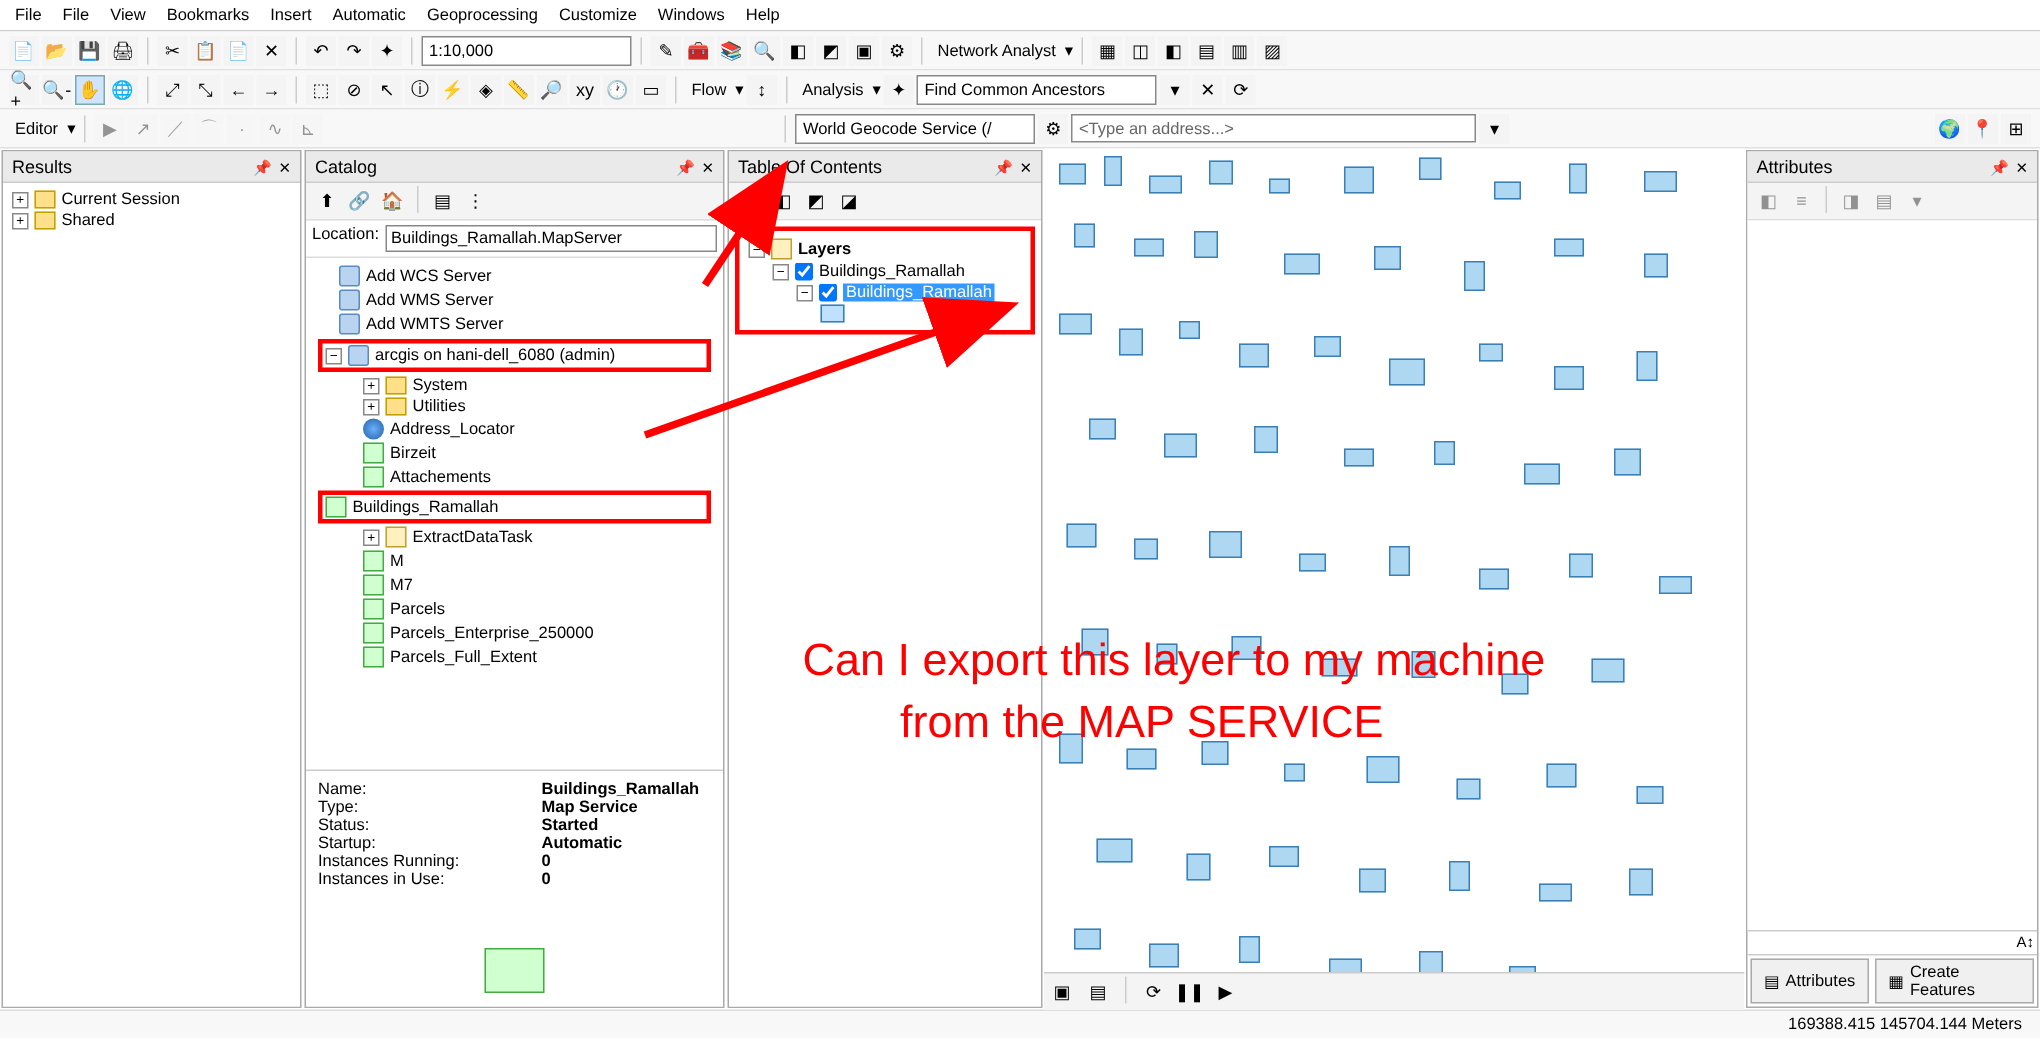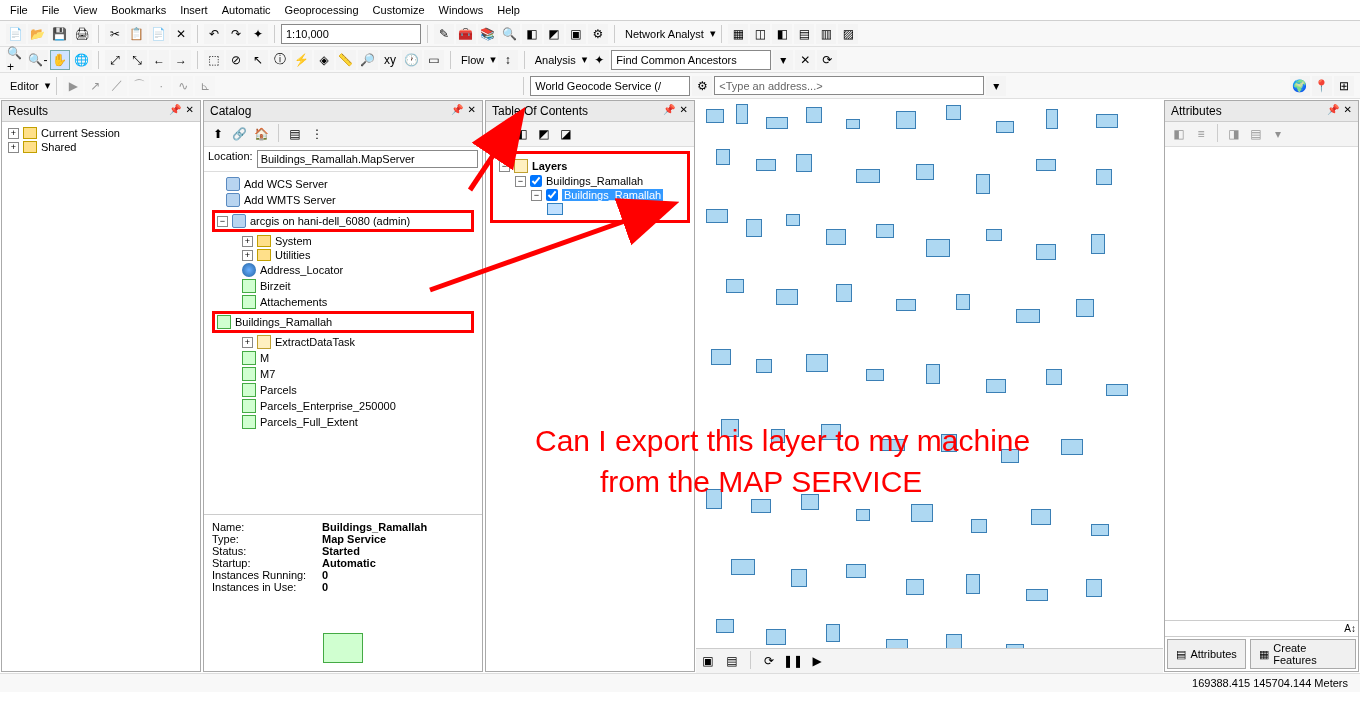--- a/index.html
+++ b/index.html
@@ -7,39 +7,39 @@
 .menubar { display: flex; gap: 14px; padding: 4px 10px; border-bottom: 1px solid #d0d0d0; background: #fff; }
 .menubar span { cursor: pointer; }
 .toolbar-row { display: flex; align-items: center; padding: 2px 6px; gap: 2px; border-bottom: 1px solid #e0e0e0; background: #f8f8f8; height: 26px; }
 .tb-btn { width: 20px; height: 20px; display: flex; align-items: center; justify-content: center; border: 1px solid transparent; background: #f4f4f4; font-size: 12px; cursor: pointer; }
 .tb-sep { width: 1px; height: 18px; background: #ccc; margin: 0 4px; }
 .scale-combo { width: 140px; height: 20px; border: 1px solid #888; font-size: 11px; padding: 0 4px; background: #fff; }
 .wide-combo { width: 160px; height: 20px; border: 1px solid #888; font-size: 11px; padding: 0 4px; background: #fff; }
 .label-txt { font-size: 11px; padding: 0 4px; }
 .main { display: flex; height: 574px; }
 .panel { border: 1px solid #aaa; background: #fff; display: flex; flex-direction: column; margin: 1px; }
-.panel-head { display: flex; align-items: flex-start; justify-content: space-between; padding: 3px 6px; background: #eaeaea; border-bottom: 1px solid #ccc; }
+.panel-head { display: flex; align-items: flex-end; justify-content: space-between; padding: 3px 6px; background: #eaeaea; border-bottom: 1px solid #ccc; }
 .panel-title { font-size: 12px; }
 .panel-ctrl { display: flex; gap: 4px; font-size: 10px; cursor: pointer; }
 .panel-tb { display: flex; gap: 2px; padding: 2px 4px; border-bottom: 1px solid #ddd; background: #f4f4f4; }
 .panel-body { flex: 1; overflow: auto; padding: 4px; background: #fff; font-size: 11px; }
 .tree-item { display: flex; align-items: center; gap: 4px; padding: 1px 2px; white-space: nowrap; }
 .indent-1 { padding-left: 18px; }
 .indent-2 { padding-left: 34px; }
 .indent-3 { padding-left: 50px; }
 .expander { width: 11px; height: 11px; border: 1px solid #888; display: flex; align-items: center; justify-content: center; font-size: 9px; line-height: 1; cursor: pointer; background: #fff; }
 .folder-ico { width: 14px; height: 12px; background: #ffe08a; border: 1px solid #c2a000; }
 .server-ico { width: 14px; height: 14px; background: #b8d4f0; border: 1px solid #5a8ac0; border-radius: 2px; }
 .svc-ico { width: 14px; height: 14px; background: #d0ffd0; border: 1px solid #4a4; }
 .glob-ico { width: 14px; height: 14px; background: radial-gradient(circle, #6ab0ff, #2060a0); border-radius: 50%; }
 .lyr-ico { width: 14px; height: 14px; background: #fff0c0; border: 1px solid #c0a030; }
 .selected-blue { background: #3399ff; color: #fff; padding: 0 2px; }
 .highlight-box { border: 3px solid #ff0000; padding: 1px 2px; }
 .detail-panel { border-top: 1px solid #ccc; padding: 6px 8px; font-size: 11px; background: #fff; }
-.detail-row { display: flex; }
+.detail-row { display: flex; gap: 39px; }
 .detail-k { width: 110px; }
 .detail-v { font-weight: bold; }
 .map-area { flex: 1; position: relative; background: #fff; overflow: hidden; }
 .red-annot { position: absolute; color: #ff0000; font-family: Arial, sans-serif; font-size: 30px; font-weight: normal; pointer-events: none; }
 .red-arrow { position: absolute; pointer-events: none; }
 .attr-panel { border-left: 1px solid #aaa; }
 .attr-tabs { display: flex; gap: 4px; padding: 2px; border-top: 1px solid #ccc; }
 .attr-tab { border: 1px solid #aaa; padding: 2px 8px; font-size: 11px; background: #f0f0f0; display:flex; gap:4px; align-items:center;}
 .statusbar { text-align: right; padding: 3px 12px; font-size: 11px; background: #f8f8f8; border-top: 1px solid #ddd; }
 .legend-sq { width: 16px; height: 12px; background: #c0e0ff; border: 1px solid #3080c0; display: inline-block; }
@@ -197,20 +197,24 @@
       <div class="tb-btn">⋮</div>
     </div>
     <div style="display:flex;padding:3px 4px;gap:4px;border-bottom:1px solid #ddd;">
       <span>Location:</span>
       <input style="flex: 1 1 0%; height: 18px; border: 1px solid rgb(136, 136, 136); font-size: 11px; padding: 0px 3px;" value="Buildings_Ramallah.MapServer">
     </div>
     <div class="panel-body" style="height:290px">
       <div class="tree-item indent-1">
           <span class="server-ico"></span>
           <span>Add WCS Server</span>
+        </div>
+      <div class="tree-item indent-1">
+          <span class="server-ico"></span>
+          <span>Add WMS Server</span>
         </div>
       <div class="tree-item indent-1">
           <span class="server-ico"></span>
           <span>Add WMTS Server</span>
         </div>
       <div class="tree-item highlight-box" style="margin:2px 4px">
           <span class="expander">−</span>
           <span class="server-ico"></span>
           <span>arcgis on hani-dell_6080 (admin)</span>
         </div>

